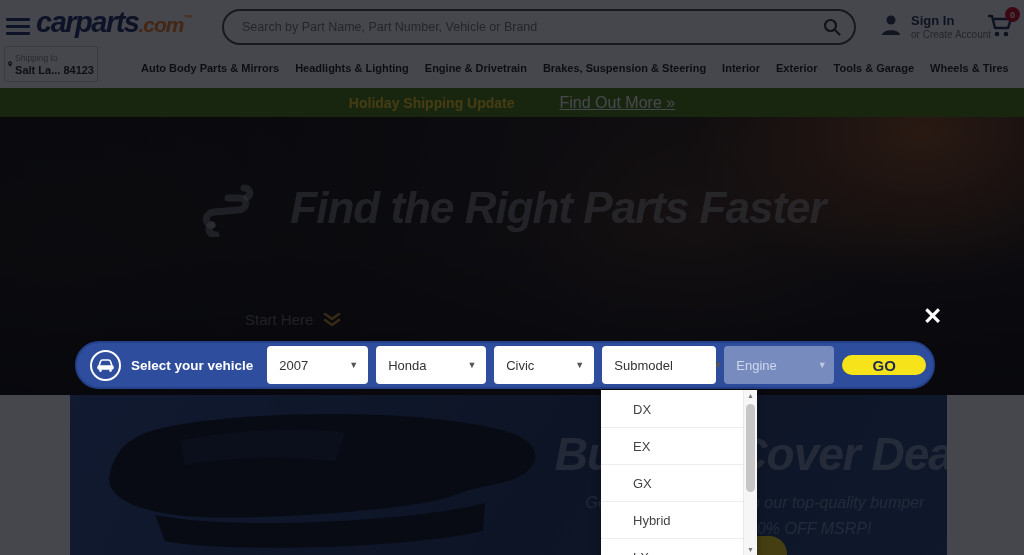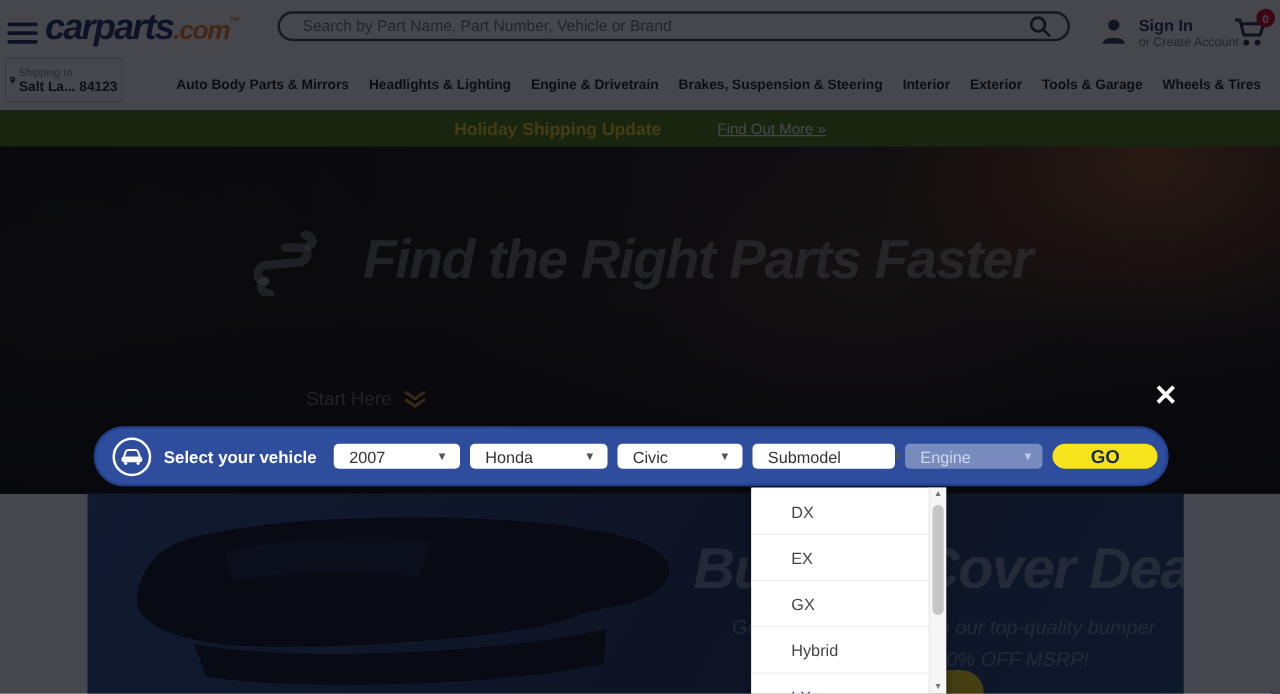--- a/index.html
+++ b/index.html
@@ -11,21 +11,21 @@
 
   
   .header { position:absolute; top:0; left:0; width:1024px; height:88px; background:#fff; }
   .hamburger { position:absolute; left:6px; top:14px; width:24px; cursor:pointer; }
   .hamburger .bar { height:3px; background:#1f2f6d; margin:4px 0; border-radius:1px; }
   .logo { position:absolute; left:36px; top:6px; font-size:29px; font-style:italic; font-weight:900;
           color:#1f2f6d; letter-spacing:-1.5px; cursor:pointer; }
   .logo .tld { color:#f47b20; font-size:21px; letter-spacing:-1px; }
   .logo .tm { color:#f47b20; font-size:9px; vertical-align:super; font-style:normal; }
 
-  .search { position:absolute; left:222px; top:9px; width:634px; height:24px;
+  .search { position:absolute; left:222px; top:9px; width:634px; height:36px;
             border:2px solid #4a4a4a; border-radius:18px; display:flex; align-items:center;
             padding:0 12px 0 16px; background:#fff; }
   .search input { border:none; outline:none; flex:1; font-size:12.5px; color:#333;
                   background:transparent; font-family:"Liberation Sans", sans-serif; }
   .search input::placeholder { color:#777; }
 
   .account { position:absolute; left:880px; top:13px; display:flex; align-items:flex-start; gap:9px; cursor:pointer; }
   .acct-text .line1 { font-size:13px; font-weight:bold; color:#1c2b50; }
   .acct-text .line2 { font-size:10px; color:#777; margin-top:1px;text-align:center; }
 
@@ -40,21 +40,21 @@
   .shipto .l1 { font-size:8.5px; color:#888; }
   .shipto .l2 { font-size:11px; font-weight:bold; color:#222; margin-top:1px; white-space:nowrap; }
 
   .nav { position:absolute; left:141px; top:62px; display:flex; gap:16px; }
   .nav span { font-size:11px; font-weight:bold; color:#1a1a1a; white-space:nowrap; cursor:pointer; }
 
   
   .promo { position:absolute; top:88px; left:0; width:1024px; height:29px; background:#4d7c0f;
            display:flex; align-items:center; justify-content:center; gap:45px; }
   .promo-title { color:#ffd21e; font-weight:bold; font-size:14px; }
-  .promo-link { color:#fff; font-size:12px; text-decoration:underline; cursor:pointer; }
+  .promo-link { color:#fff; font-size:16px; text-decoration:underline; cursor:pointer; }
 
   
   .hero { position:absolute; top:117px; left:0; width:1024px; height:278px;
     background:
       linear-gradient(180deg, rgba(0,0,0,0) 45%, rgba(0,0,0,0.65) 100%),
       radial-gradient(ellipse 330px 220px at 90% 5%, rgba(150,80,28,0.9), rgba(0,0,0,0) 70%),
       radial-gradient(ellipse 260px 200px at 68% 35%, rgba(95,60,28,0.45), rgba(0,0,0,0) 70%),
       radial-gradient(ellipse 400px 300px at 5% 60%, rgba(25,20,12,0.9), rgba(0,0,0,0) 80%),
       linear-gradient(100deg, #0d0b09 0%, #15100b 35%, #221710 60%, #18110c 100%);
   }
@@ -71,21 +71,21 @@
   .close-x { position:absolute; top:305px; left:923px; z-index:55; color:#fff; font-size:23px;
              font-weight:bold; cursor:pointer; line-height:1; }
 
   
   .selector { position:absolute; top:341px; left:75px; width:860px; height:48px; z-index:50;
               background:#2e4d9d; border:2px solid #24408a; border-radius:25px;
               display:flex; align-items:center; padding:0 9px 0 13px; gap:8px; }
   .car-badge { width:31px; height:31px; min-width:31px; border:2px solid #fff; border-radius:50%;
                display:flex; align-items:center; justify-content:center; }
   .sel-label { color:#fff; font-weight:bold; font-size:13.5px; white-space:nowrap; margin:0 6px 0 2px; }
-  .dd { background:#fff; border-radius:4px; height:20px; display:flex; align-items:center;
+  .dd { background:#fff; border-radius:4px; height:38px; display:flex; align-items:center;
         justify-content:space-between; padding:0 10px 0 12px; font-size:13px; color:#333;
         cursor:pointer; flex-shrink:1;gap:35px; }
   .dd .arrow { font-size:9px; color:#555; margin-left:6px; }
   .dd-year { width:114px; } .dd-make { width:110px; } .dd-model { width:110px; }
   .dd-submodel { width:114px; }
   .dd-engine { width:110px; background:rgba(255,255,255,0.35); color:rgba(235,240,250,0.75);
                cursor:default; }
   .dd-engine .arrow { color:rgba(235,240,250,0.6); }
   .go { margin-left:auto; width:84px; height:20px; min-width:84px; background:#f7e319; border:none;
         border-radius:20px; font-family:"Liberation Sans", sans-serif; font-weight:800; font-size:15px;

